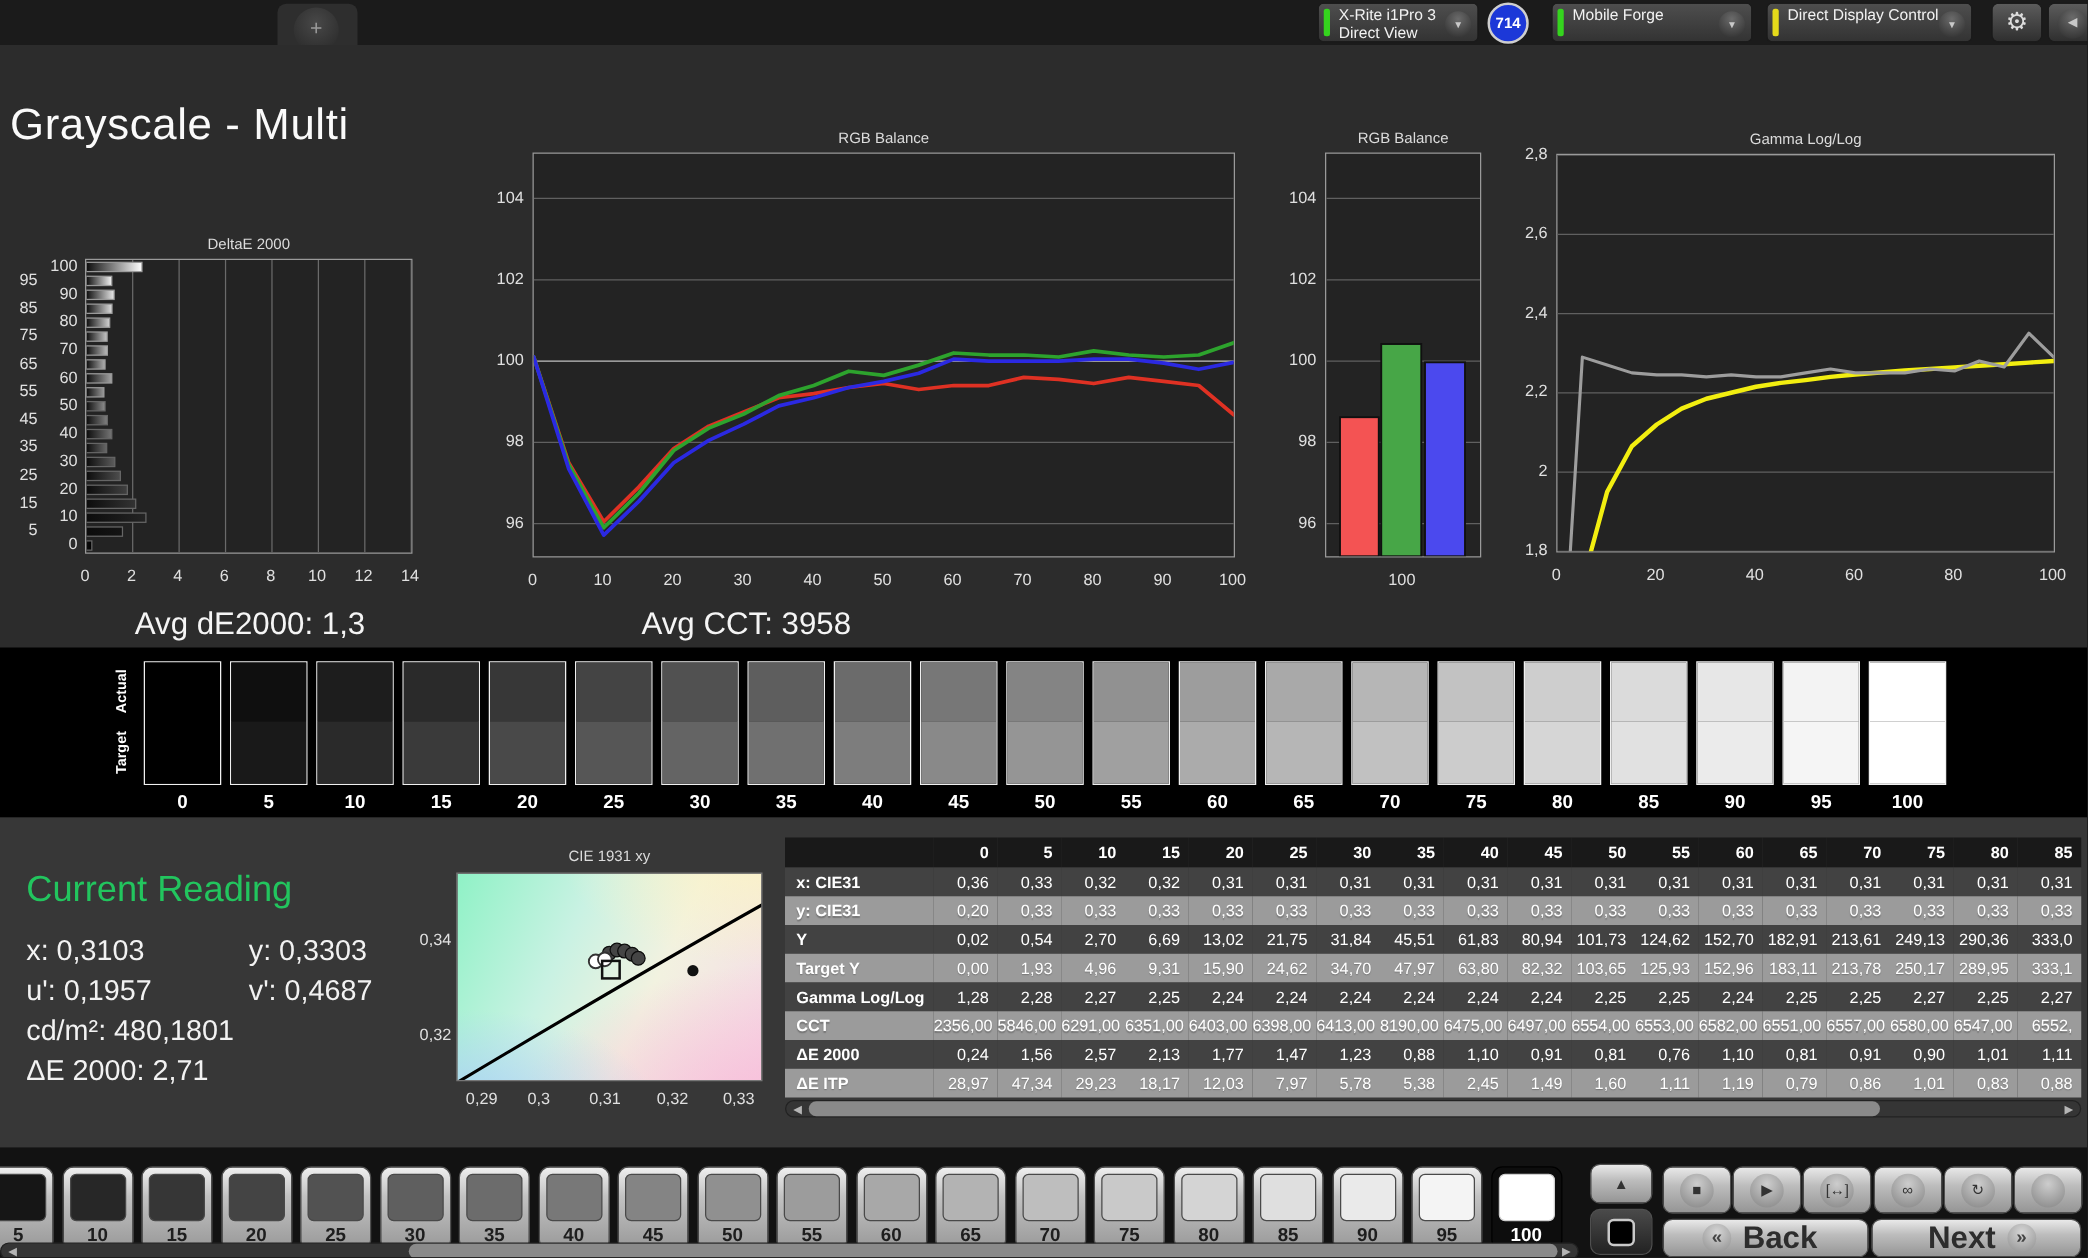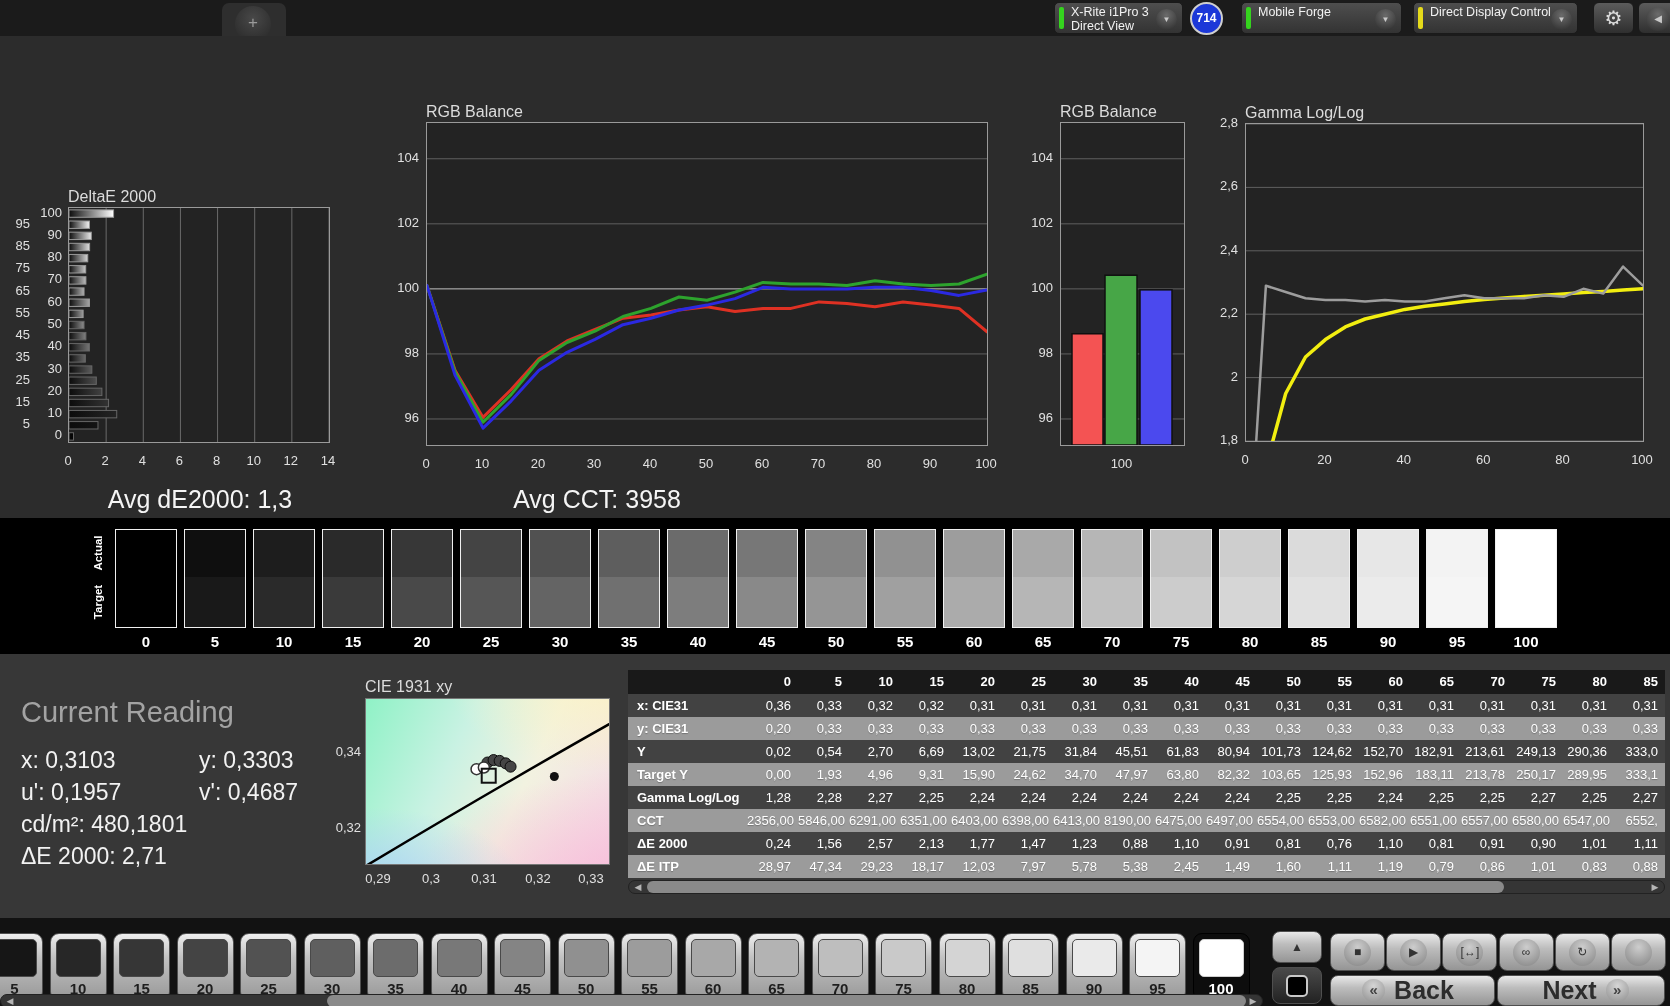--- a/index.html
+++ b/index.html
@@ -18,36 +18,36 @@
   .meter .l2 { position:absolute; left:16px; top:16px; font-size:12.5px; color:#f2f2f2; white-space:nowrap; }
   .ddown { position:absolute; right:5px; top:6px; width:21px; height:21px; border-radius:50%; background:radial-gradient(circle at 50% 30%, #6b6b6b, #2a2a2a); color:#c9c9c9; font-size:8px; text-align:center; line-height:21px; }
   .badge { position:absolute; left:1190px; top:2px; width:33px; height:33px; border-radius:50%; background:#1c38d8; border:2px solid #cfcfcf; color:#fff; font-size:12px; font-weight:bold; text-align:center; line-height:29px; }
   .sqbtn { position:absolute; top:2px; height:32px; background:linear-gradient(180deg,#5c5c5c,#2f2f2f); border:1px solid #1a1a1a; border-radius:6px; text-align:center; color:#dcdcdc; }
 
   
   .charts { position:absolute; left:0; top:36px; width:1670px; height:482px; background:#2c2c2c; }
   .pagetitle { position:absolute; left:8px; top:44px; font-size:35px; color:#fafafa; letter-spacing:0.5px; }
   .plotwrap { position:absolute; }
   .plot { position:absolute; left:0; top:0; background:#232323; border:1px solid #9a9a9a; }
-  .ctitle { position:absolute; top:-19px; left:0; width:100%; text-align:left; font-size:16px; color:#dcdcdc; white-space:nowrap; }
+  .ctitle { position:absolute; top:-19px; left:0; width:100%; text-align:center; font-size:12px; color:#dcdcdc; white-space:nowrap; }
   .tick { position:absolute; font-size:13px; color:#e0e0e0; white-space:nowrap; }
   .tick.r { text-align:right; }
   .tick.c { text-align:center; }
   .stat { position:absolute; top:449px; transform:translateX(-50%); font-size:25px; color:#f5f5f5; white-space:nowrap; }
 
   
   .strip { position:absolute; left:0; top:518px; width:1670px; height:136px; background:#000; }
   .vlabel { position:absolute; width:80px; height:14px; font-size:11.5px; font-weight:bold; color:#fff; text-align:center; transform:rotate(-90deg); }
   .swatch { position:absolute; top:11px; width:62px; height:99px; border:1px solid #f0f0f0; }
   .swatch .half { position:absolute; left:0; width:100%; }
   .slabel { position:absolute; top:115px; width:62px; text-align:center; font-size:15px; font-weight:bold; color:#fff; }
 
   
   .lower { position:absolute; left:0; top:654px; width:1670px; height:264px; background:#373737; }
-  .crhead { position:absolute; left:21px; top:42px; font-size:29px; color:#a3a3a3; }
+  .crhead { position:absolute; left:21px; top:42px; font-size:29px; color:#22c55e; }
   .crline { position:absolute; font-size:23px; color:#f2f2f2; white-space:nowrap; }
   .cie { position:absolute; left:365px; top:44px; width:245px; height:167px; border:1px solid #777; }
   .dtable { position:absolute; left:628px; top:16px; display:grid; }
   .dtable div { height:23px; line-height:23px; font-size:13px; color:#fff; overflow:hidden; white-space:nowrap; }
   .dtable .hd { height:24px; line-height:24px; background:#191919; font-weight:bold; text-align:right; padding-right:7px; }
   .dtable .lab { font-weight:bold; text-align:left; padding-left:9px; }
   .dtable .rdark { background:#424242; }
   .dtable .rlight { background:#9b9b9b; text-shadow:0 1px 1px rgba(0,0,0,0.25); }
   .dtable .val { text-align:right; padding-right:7px; }
   .sbar { position:absolute; height:14px; background:#353535; border:1px solid #222; border-radius:7px; }
@@ -93,20 +93,21 @@
       <div class="l1">Direct Display Control</div>
       <div class="ddown">▼</div>
     </div>
     <div class="sqbtn" style="left:1593px; width:41px; font-size:20px; line-height:30px;">⚙</div>
     <div class="sqbtn" style="left:1638px; width:180px;">
       <div class="ddown" style="left:7px; right:auto; width:24px; height:24px; line-height:24px; top:4px; font-size:10px;">◀</div>
     </div>
   </div>
 
   <div class="charts">
+    <div class="pagetitle">Grayscale - Multi</div>
 
     <div class="plotwrap" id="de-wrap" style="left:68px; top:171px; width:262px; height:236px;">
       <div class="ctitle">DeltaE 2000</div>
       <div class="plot" style="width:262px; height:236px;" id="de-plot"><svg width="260" height="234">
             <defs>
               <linearGradient id="dg0" x1="0" y1="0" x2="1" y2="0">
                 <stop offset="0%" stop-color="#0c0c0c"></stop>
                 <stop offset="100%" stop-color="rgb(255,255,255)"></stop>
               </linearGradient>
               <linearGradient id="dg1" x1="0" y1="0" x2="1" y2="0">
@@ -636,21 +637,21 @@
         <div class="val rlight">0,83</div>
         <div class="val rlight">0,88</div>
       </div>
     <div class="sbar" id="table-sbar" style="left:628px; top:226px; width:1037px;">
         <div class="arr" style="left: 2px;">◀</div>
         <div class="thumb" style="left: 18px; width: 857px;"></div>
         <div class="arr" style="right: 2px;">▶</div>
       </div>
   <div class="tick r" style="width: 34px; left: 327px; top: 90.285px;">0,34</div>
       <div class="tick r" style="width: 34px; left: 327px; top: 166.35px;">0,32</div>
-      <div class="tick c" style="width: 40px; left: 358px; top: 217px;">0,29</div>
+      <div class="tick c" style="width: 40px; left: 358px; top: 217px; text-align: right;">0,29</div>
       <div class="tick c" style="width: 40px; left: 411px; top: 217px;">0,3</div>
       <div class="tick c" style="width: 40px; left: 464px; top: 217px;">0,31</div>
       <div class="tick c" style="width: 40px; left: 518px; top: 217px;">0,32</div>
       <div class="tick c" style="width: 40px; left: 571px; top: 217px;">0,33</div>
     </div>
 
   <div class="bbar" id="bbar">
       <div class="pbtn" style="left: -14px;">
         <div class="ps" style="background: rgb(22, 22, 22);"></div>
         <div class="pl">5</div>

